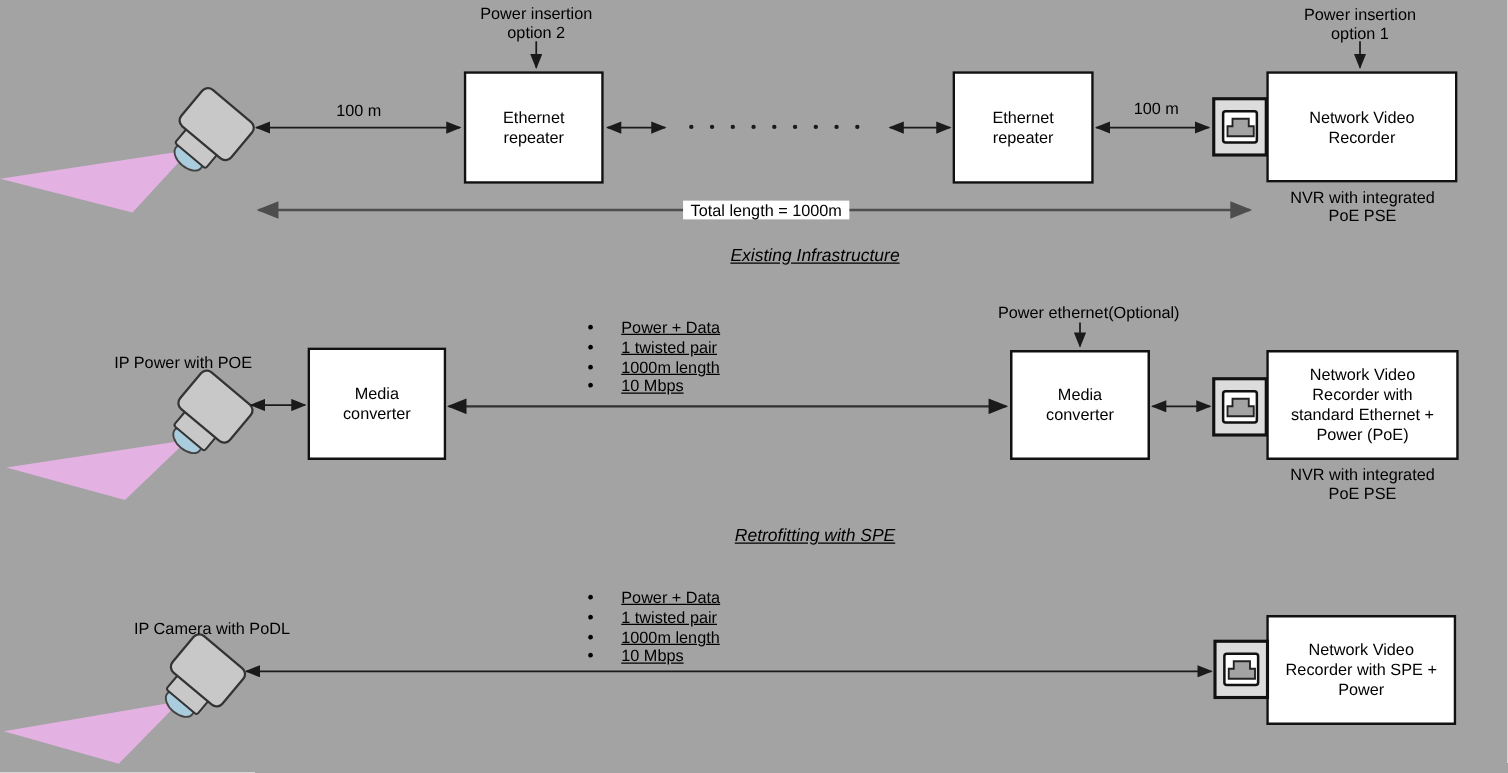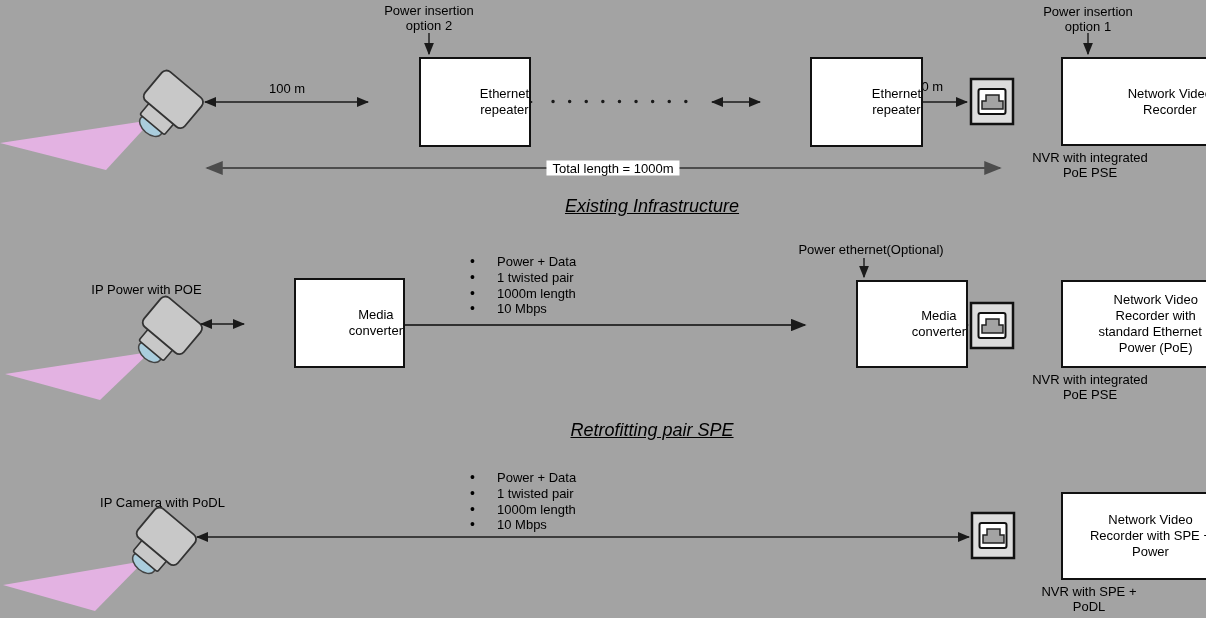--- a/index.html
+++ b/index.html
@@ -3,39 +3,39 @@
 <meta charset="utf-8">
 <style>
   html,body{margin:0;padding:0;background:#fff;}
   #canvas{
     position:relative;width:1206px;height:618px;background:#a3a3a3;overflow:hidden;
     font-family:"Liberation Sans","DejaVu Sans",sans-serif;color:#000;
   }
   .layer{position:absolute;left:0;top:0;}
   .box{
     position:absolute;background:#fff;border:2px solid #111;box-sizing:border-box;
-    display:flex;align-items:center;justify-content:flex-end;text-align:center;
-    font-size:13px;line-height:1.22;z-index:2;margin-left:48px;
+    display:flex;align-items:center;justify-content:center;text-align:center;
+    font-size:13px;line-height:1.22;z-index:2;
   }
   .box span{white-space:pre-line;}
   .lbl{
     position:absolute;text-align:center;font-size:13px;line-height:1.18;
     white-space:pre-line;z-index:2;
   }
   .sec-title{
-    position:absolute;font-size:18px;font-style:italic;text-decoration:underline;
+    position:absolute;font-size:14px;font-style:italic;text-decoration:underline;
     white-space:nowrap;transform:translateX(-50%);z-index:2;
   }
   .chip{
     position:absolute;background:#fff;padding:0 6px;font-size:13px;white-space:nowrap;
     transform:translate(-50%,-50%);z-index:2;
   }
   .specs{
     position:absolute;list-style:none;margin:0;padding:0;font-size:13px;
-    line-height:15.8px;z-index:2;
+    line-height:15.8px;z-index:2;text-decoration:underline;
   }
   .specs li::before{content:"\2022";display:inline-block;width:27px;padding-left:8px;font-size:14px;}
   svg{display:block;}
 </style>
 </head>
 <body>
 
 <div id="canvas">
 
   <svg class="layer" width="1206" height="618" style="z-index:1">
@@ -130,38 +130,36 @@
 
   <div class="box" style="left:1013px;top:280px;width:154px;height:88px;">
     <span>Network Video
 Recorder with
 standard Ethernet +
 Power (PoE)</span>
   </div>
   <div class="lbl" style="left:1013px;top:372px;width:154px;">NVR with integrated
 PoE PSE</div>
 
-  <div class="sec-title" style="left:652px;top:420px;">Retrofitting pair SPE</div>
+  <div class="sec-title" style="left:652px;top:420px;">Retrofitting with SPE</div>
 
-  <div class="lbl" style="left:80px;top:495px;width:165px;">IP Camera with PoDL</div>
+  <div class="lbl" style="left:67px;top:495px;width:165px;text-align:right;">IP Camera with PoDL</div>
 
   <ul class="specs" style="left:462px;top:470px;">
     <li>Power + Data</li>
     <li>1 twisted pair</li>
     <li>1000m length</li>
     <li>10 Mbps</li>
   </ul>
 
   <div class="box" style="left:1013px;top:492px;width:152px;height:88px;">
     <span>Network Video
 Recorder with SPE +
 Power</span>
   </div>
-  <div class="lbl" style="left:1013px;top:584px;width:152px;">NVR with SPE +
-PoDL</div>
 
 
   <svg class="layer" width="1206" height="618" style="z-index:3;pointer-events:none;">
     <defs>
       <g id="rj45">
         <rect width="42" height="45" fill="#dcdcdc" stroke="#111" stroke-width="2.5"></rect>
         <rect x="7.5" y="10" width="27" height="25" rx="2" fill="#fff" stroke="#111" stroke-width="2"></rect>
         <path d="M11,30 V22 h4 v-6 h13 v6 h4 v8 Z" fill="#a3a3a3" stroke="#222" stroke-width="1.5"></path>
       </g>
     </defs>

